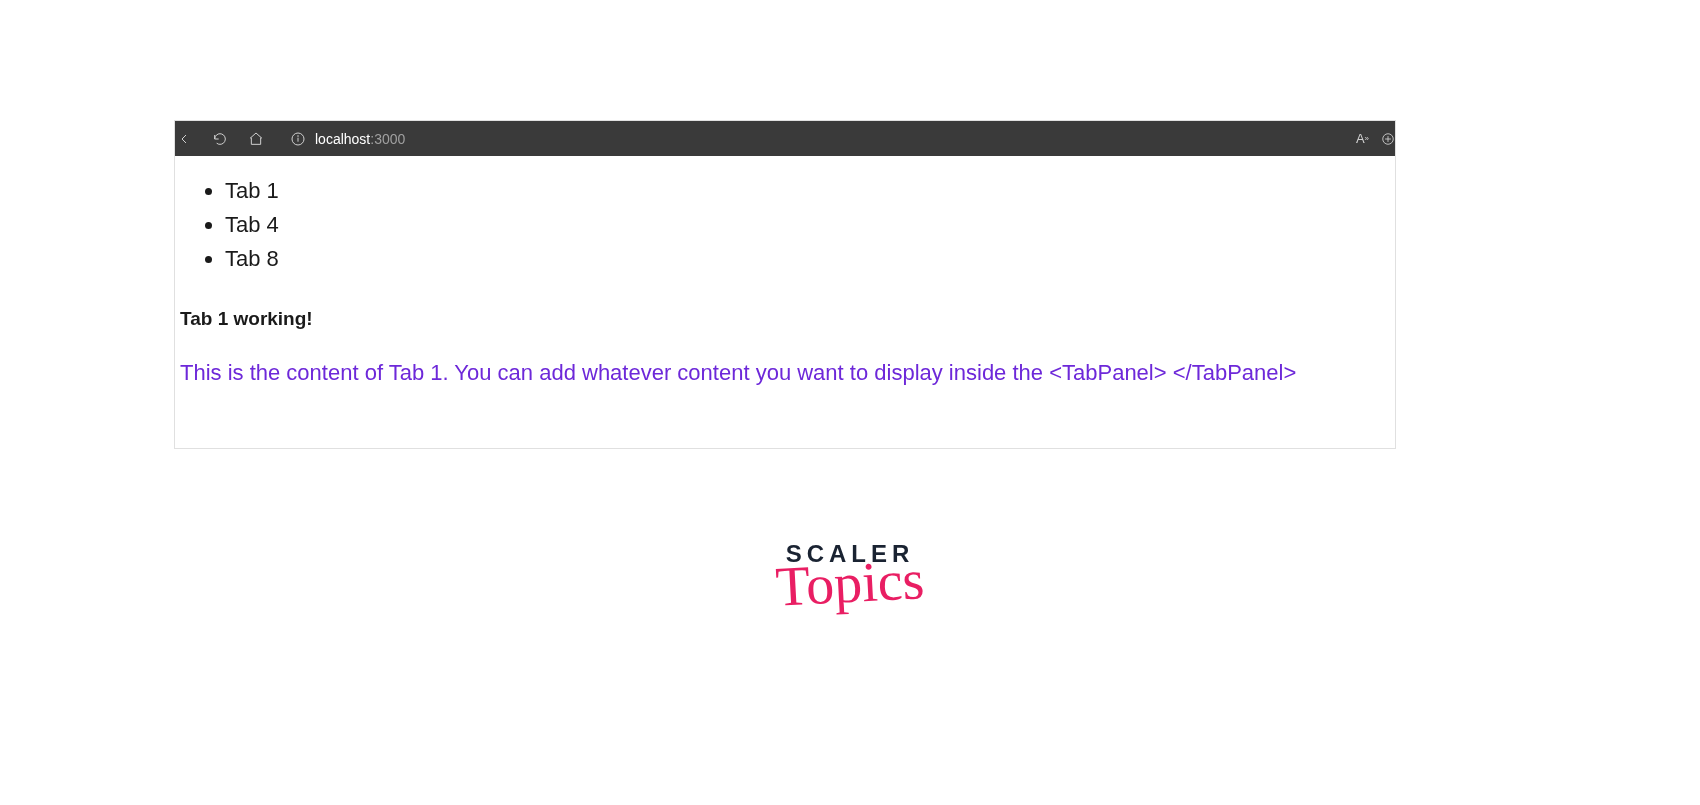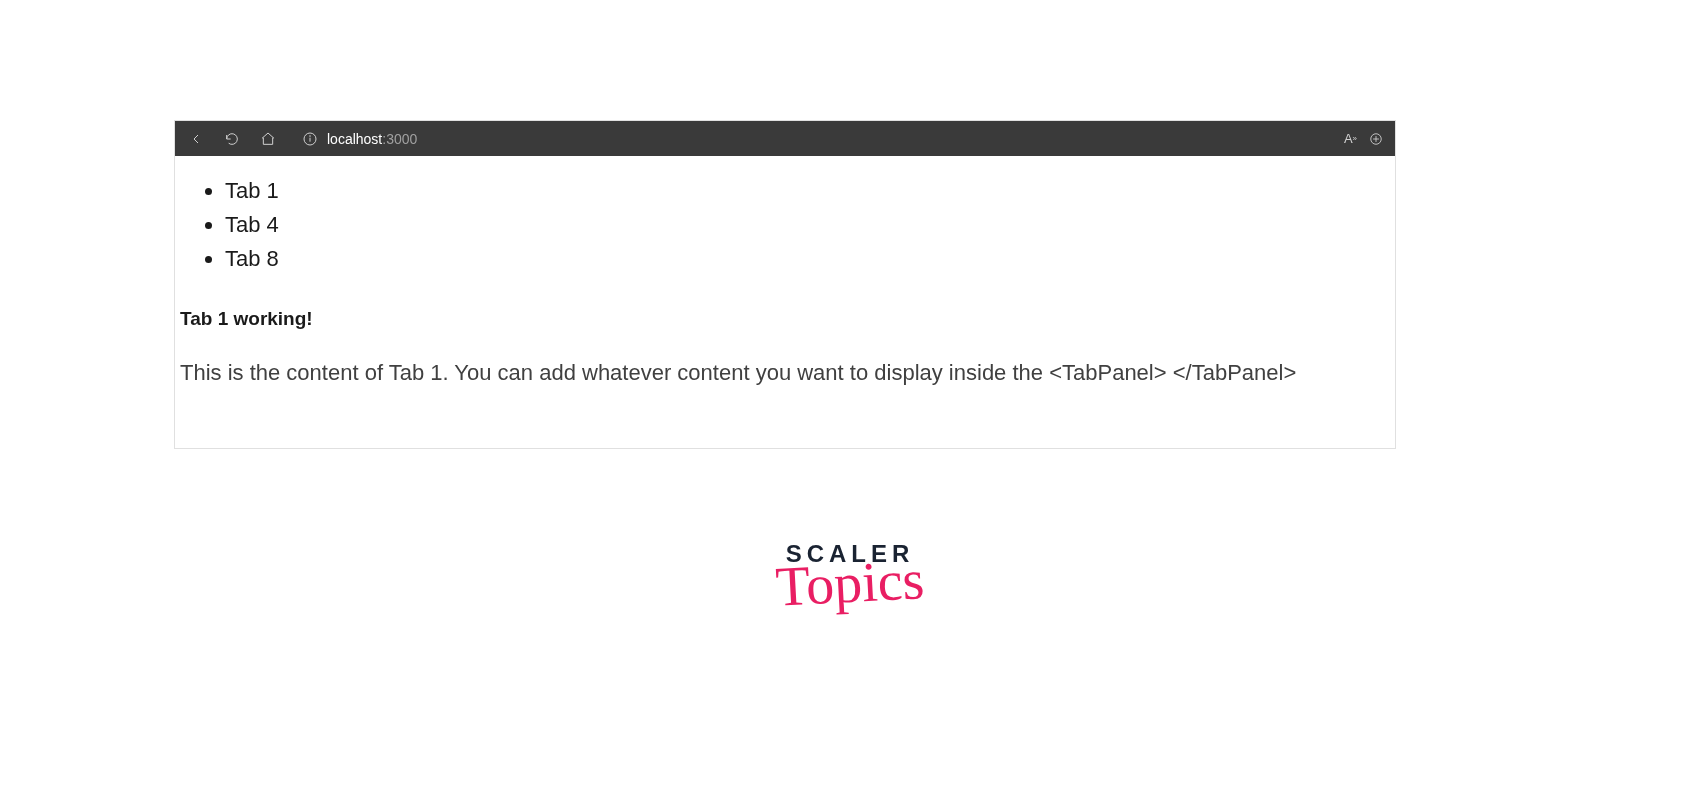--- a/index.html
+++ b/index.html
@@ -20,21 +20,21 @@
       left: 174px;
       width: 1222px;
       border: 1px solid #e0e0e0;
       background: #ffffff;
     }
     .browser-toolbar {
       background: #3a3a3a;
       height: 35px;
       display: flex;
       align-items: center;
-      padding: 0 12px;
+      padding: 0 0;
       gap: 18px;
     }
     .toolbar-icon {
       color: #d0d0d0;
       display: flex;
       align-items: center;
       justify-content: center;
       width: 18px;
       height: 18px;
     }
@@ -87,21 +87,21 @@
     }
     .tab-heading {
       font-size: 19px;
       font-weight: 700;
       color: #1a1a1a;
       margin-bottom: 28px;
       margin-left: -5px;
     }
     .tab-content-text {
       font-size: 22px;
-      color: #404040;
+      color: #6d28d9;
       line-height: 1.4;
       margin-left: -5px;
     }
     .logo-wrap {
       position: absolute;
       top: 540px;
       left: 50%;
       transform: translateX(-50%);
       text-align: center;
     }

